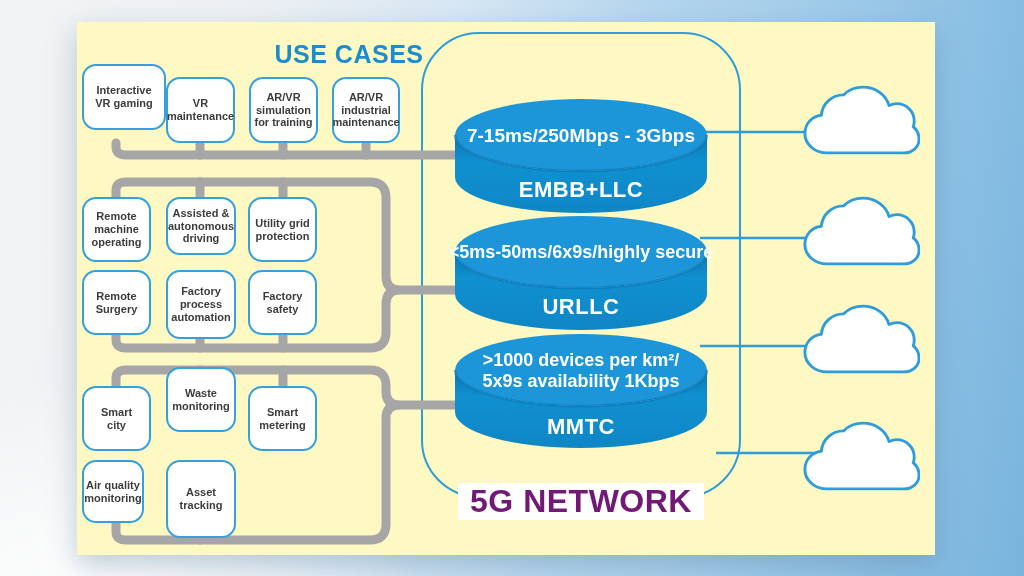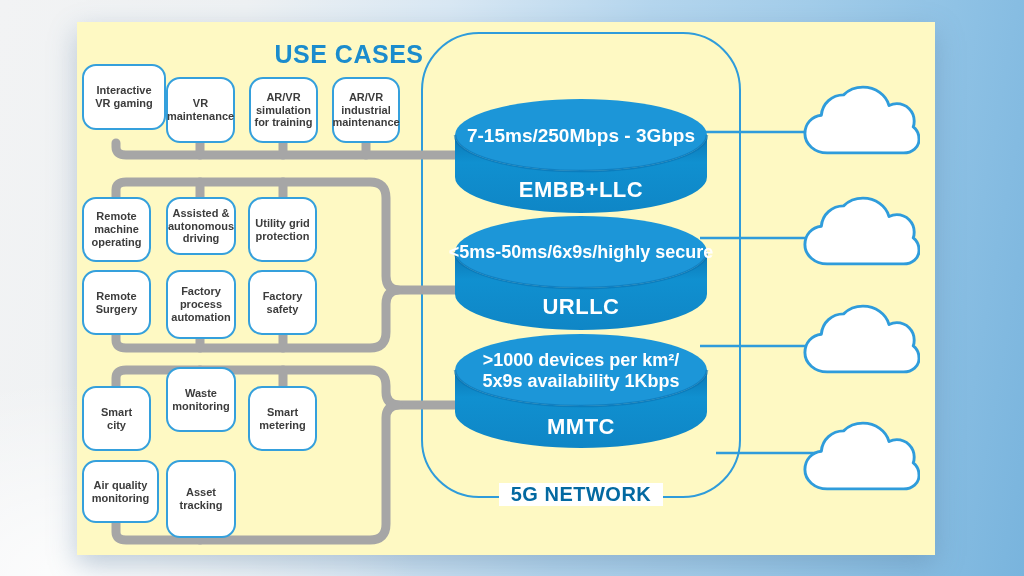--- a/index.html
+++ b/index.html
@@ -35,22 +35,22 @@
   svg.cyl{position:absolute;z-index:4;overflow:visible;}
   .cyl text{font-family:"Liberation Sans","DejaVu Sans",sans-serif;font-weight:bold;fill:#ffffff;}
   .cyl .spec{font-size:19px;}
   .cyl .spec-sm{font-size:18px;}
   .cyl .slabel{font-size:22px;letter-spacing:.5px;}
   svg.cloud{position:absolute;z-index:6;}
   .network-label-wrap{
     position:absolute;left:421px;top:483px;width:320px;text-align:center;z-index:7;
   }
   .network-label-wrap span{
-    display:inline-block;background:#ffffff;padding:0 12px;color:#0369a1;
-    font-weight:bold;font-size:20px;letter-spacing:.5px;white-space:nowrap;
+    display:inline-block;background:#ffffff;padding:0 12px;color:#701a75;
+    font-weight:bold;font-size:32px;letter-spacing:.5px;white-space:nowrap;
   }
 </style>
 </head>
 <body>
 
 <div class="bg-glow"></div>
 
 <div class="canvas">
 
   <div class="title" style="left:112px;top:18px;width:320px;">USE CASES</div>
@@ -174,21 +174,21 @@
 city</span>
   </div>
 <div class="ucbox" style="left:166px;top:367px;width:70px;height:65px">
   <span>Waste
 monitoring</span>
   </div>
 <div class="ucbox" style="left:248px;top:386px;width:69px;height:65px">
   <span>Smart
 metering</span>
   </div>
-<div class="ucbox" style="left:82px;top:460px;width:77px;height:63px">
+<div class="ucbox" style="left:82px;top:460px;width:62px;height:63px">
   <span>Air quality
 monitoring</span>
   </div>
 <div class="ucbox" style="left:166px;top:460px;width:70px;height:78px">
   <span>Asset
 tracking</span>
   </div>
 
 <svg class="cloud" style="left:802px;top:84px" width="118" height="74" viewBox="0 -6 122 74">
   <path d="M26,64 C13,64 3,55 3,44 C3,34 10,26 20,25 C21,13 31,4 43,4 C48,-1 55,-4 63,-4 C76,-4 87,4 90,15 C92,14 95,13 98,13 C108,13 116,21 116,31 C116,33 116,35 115,37 C119,40 121,45 121,50 C121,58 114,64 105,64 Z" fill="#ffffff" stroke="#2f9cdb" stroke-width="3" stroke-linejoin="round"></path>

